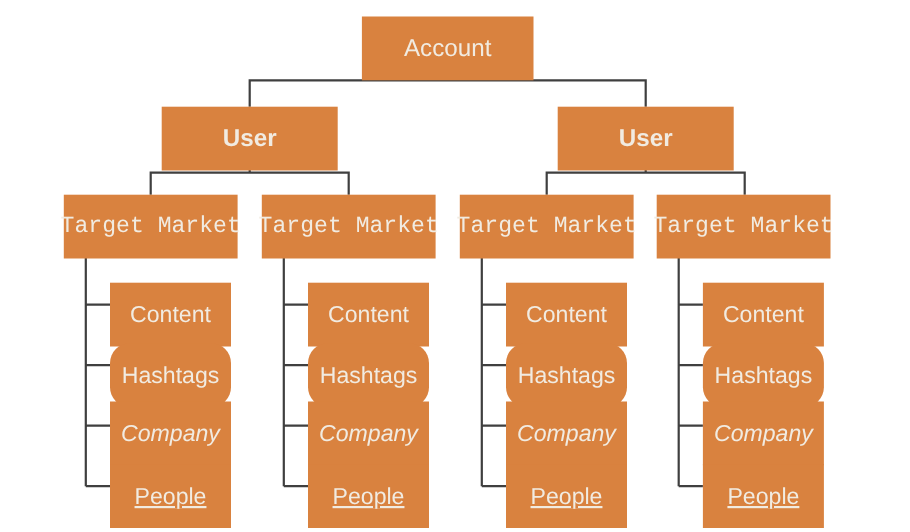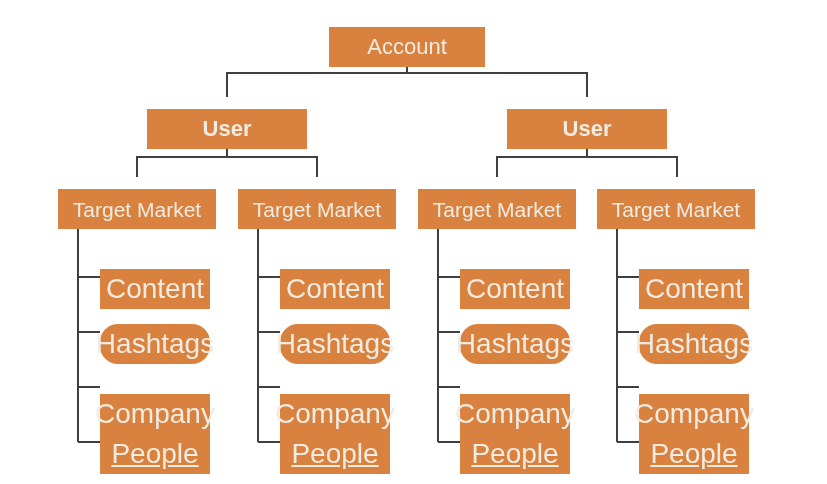--- a/index.html
+++ b/index.html
@@ -22,53 +22,52 @@
     width: 827px;
     height: 484px;
   }
   svg.connectors path {
     stroke: var(--connector, #3f3f3f);
     stroke-width: 2;
     fill: none;
   }
   .node {
     position: absolute;
-    height: 40px;
+    height: 58px;
     display: flex;
     align-items: center;
     justify-content: center;
     background: var(--node_fill, #d9823f);
     color: var(--node_text, #f1ebe1);
     font-size: 22px;
     line-height: 1;
     white-space: nowrap;
     box-sizing: border-box;
-    margin-top: 12px;
   }
   
   .n-account { left: 329px; top: 15px;  width: 156px; }
   
   .n-user    { top: 97px;  width: 160px; font-weight: bold; }
   .n-user-1  { left: 147px; }
   .n-user-2  { left: 507px; }
   
-  .n-tm      { top: 177px; width: 158px; font-size: 21px; }
+  .n-tm      { top: 177px; width: 158px; font-size: 21px; font-family: Liberation Mono, monospace; }
   .n-tm-1    { left: 58px;  }
   .n-tm-2    { left: 238px; }
   .n-tm-3    { left: 418px; }
   .n-tm-4    { left: 597px; }
   
-  .n-child   { width: 110px; font-size: 28px; }
+  .n-child   { width: 110px; font-size: 21px; }
   .col-1 { left: 100px; }
   .col-2 { left: 280px; }
   .col-3 { left: 460px; }
   .col-4 { left: 639px; }
   .row-1 { top: 257px; }
   .row-2 { top: 312px; border-radius: 18px; }
-  .row-3 { top: 382px; }
+  .row-3 { top: 365px; font-style: italic; }
   .row-4 { top: 422px; text-decoration: underline; }
 </style>
 </head>
 <body>
 
 <div class="canvas">
 
   <svg class="connectors" viewBox="0 0 827 484" aria-hidden="true">
     <path d="M407 55 V73 M227 97 V73 H587 V97"></path>
     <path d="M227 137 V157 M137 177 V157 H317 V177"></path>

